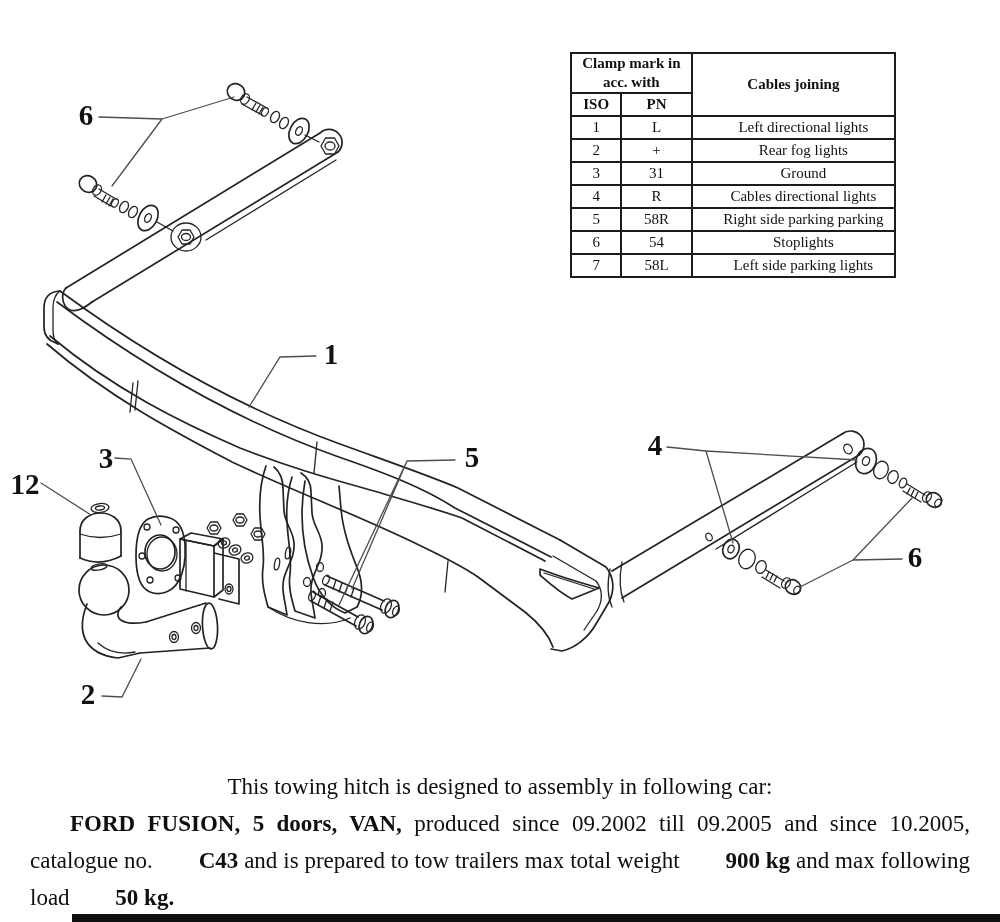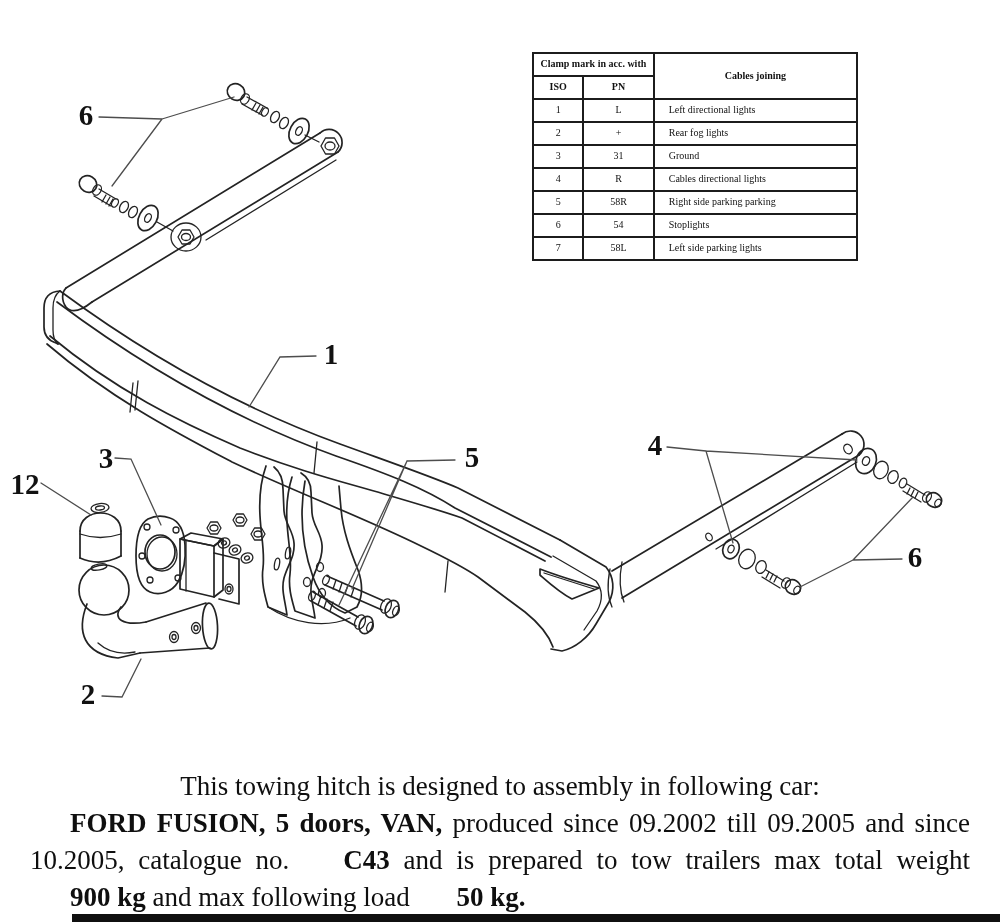--- a/index.html
+++ b/index.html
@@ -6,30 +6,30 @@
   .page{position:relative;width:1000px;height:922px;background:#ffffff;overflow:hidden;
         font-family:"Liberation Serif","DejaVu Serif",serif;color:#1a1a1a;}
   .diagram-svg{position:absolute;left:0;top:0;}
   .ln{fill:none;stroke:#232323;stroke-width:1.7;stroke-linecap:round;stroke-linejoin:round;}
   .ln2{fill:none;stroke:#232323;stroke-width:1.3;stroke-linecap:round;stroke-linejoin:round;}
   .leader{fill:none;stroke:#4d4d4d;stroke-width:1.3;stroke-linecap:round;}
   .plabel{font-family:"Liberation Serif","DejaVu Serif",serif;font-weight:bold;font-size:29px;fill:#111;}
   
   .wtable{position:absolute;left:532px;top:52px;width:326px;}
   .wtable table{border-collapse:collapse;table-layout:fixed;width:326px;
-        font-family:"Liberation Serif","DejaVu Serif",serif;font-size:10px;color:#111;}
+        font-family:"Liberation Serif","DejaVu Serif",serif;font-size:15px;color:#111;margin-left:38px;}
   .wtable td,.wtable th{border:2px solid #1c1c1c;padding:0;line-height:1.25;height:21px;
         overflow:hidden;white-space:nowrap;}
   .wtable th{font-weight:bold;white-space:normal;}
   .wtable .c{text-align:center;}
-  .wtable .l{text-align:left;padding-left:14px;border-radius:11px;}
+  .wtable .l{text-align:center;padding-left:20px;border-radius:11px;}
   .col-iso{width:50px;}.col-pn{width:70px;}.col-cb{width:202px;}
   
   .footer{position:absolute;left:0;top:768px;width:1000px;
-        font-size:27px;line-height:37px;color:#0f0f0f;}
+        font-size:23px;line-height:37px;color:#0f0f0f;}
   .footer .intro{text-align:center;}
   .footer .para{margin:0;padding:0 30px;text-align:justify;}
   .b{font-weight:bold;margin-left:40px;}
   .scanbar{position:absolute;left:72px;top:914px;width:928px;height:8px;background:#101010;}
 </style>
 </head>
 <body>
 
 <div class="page">
 

